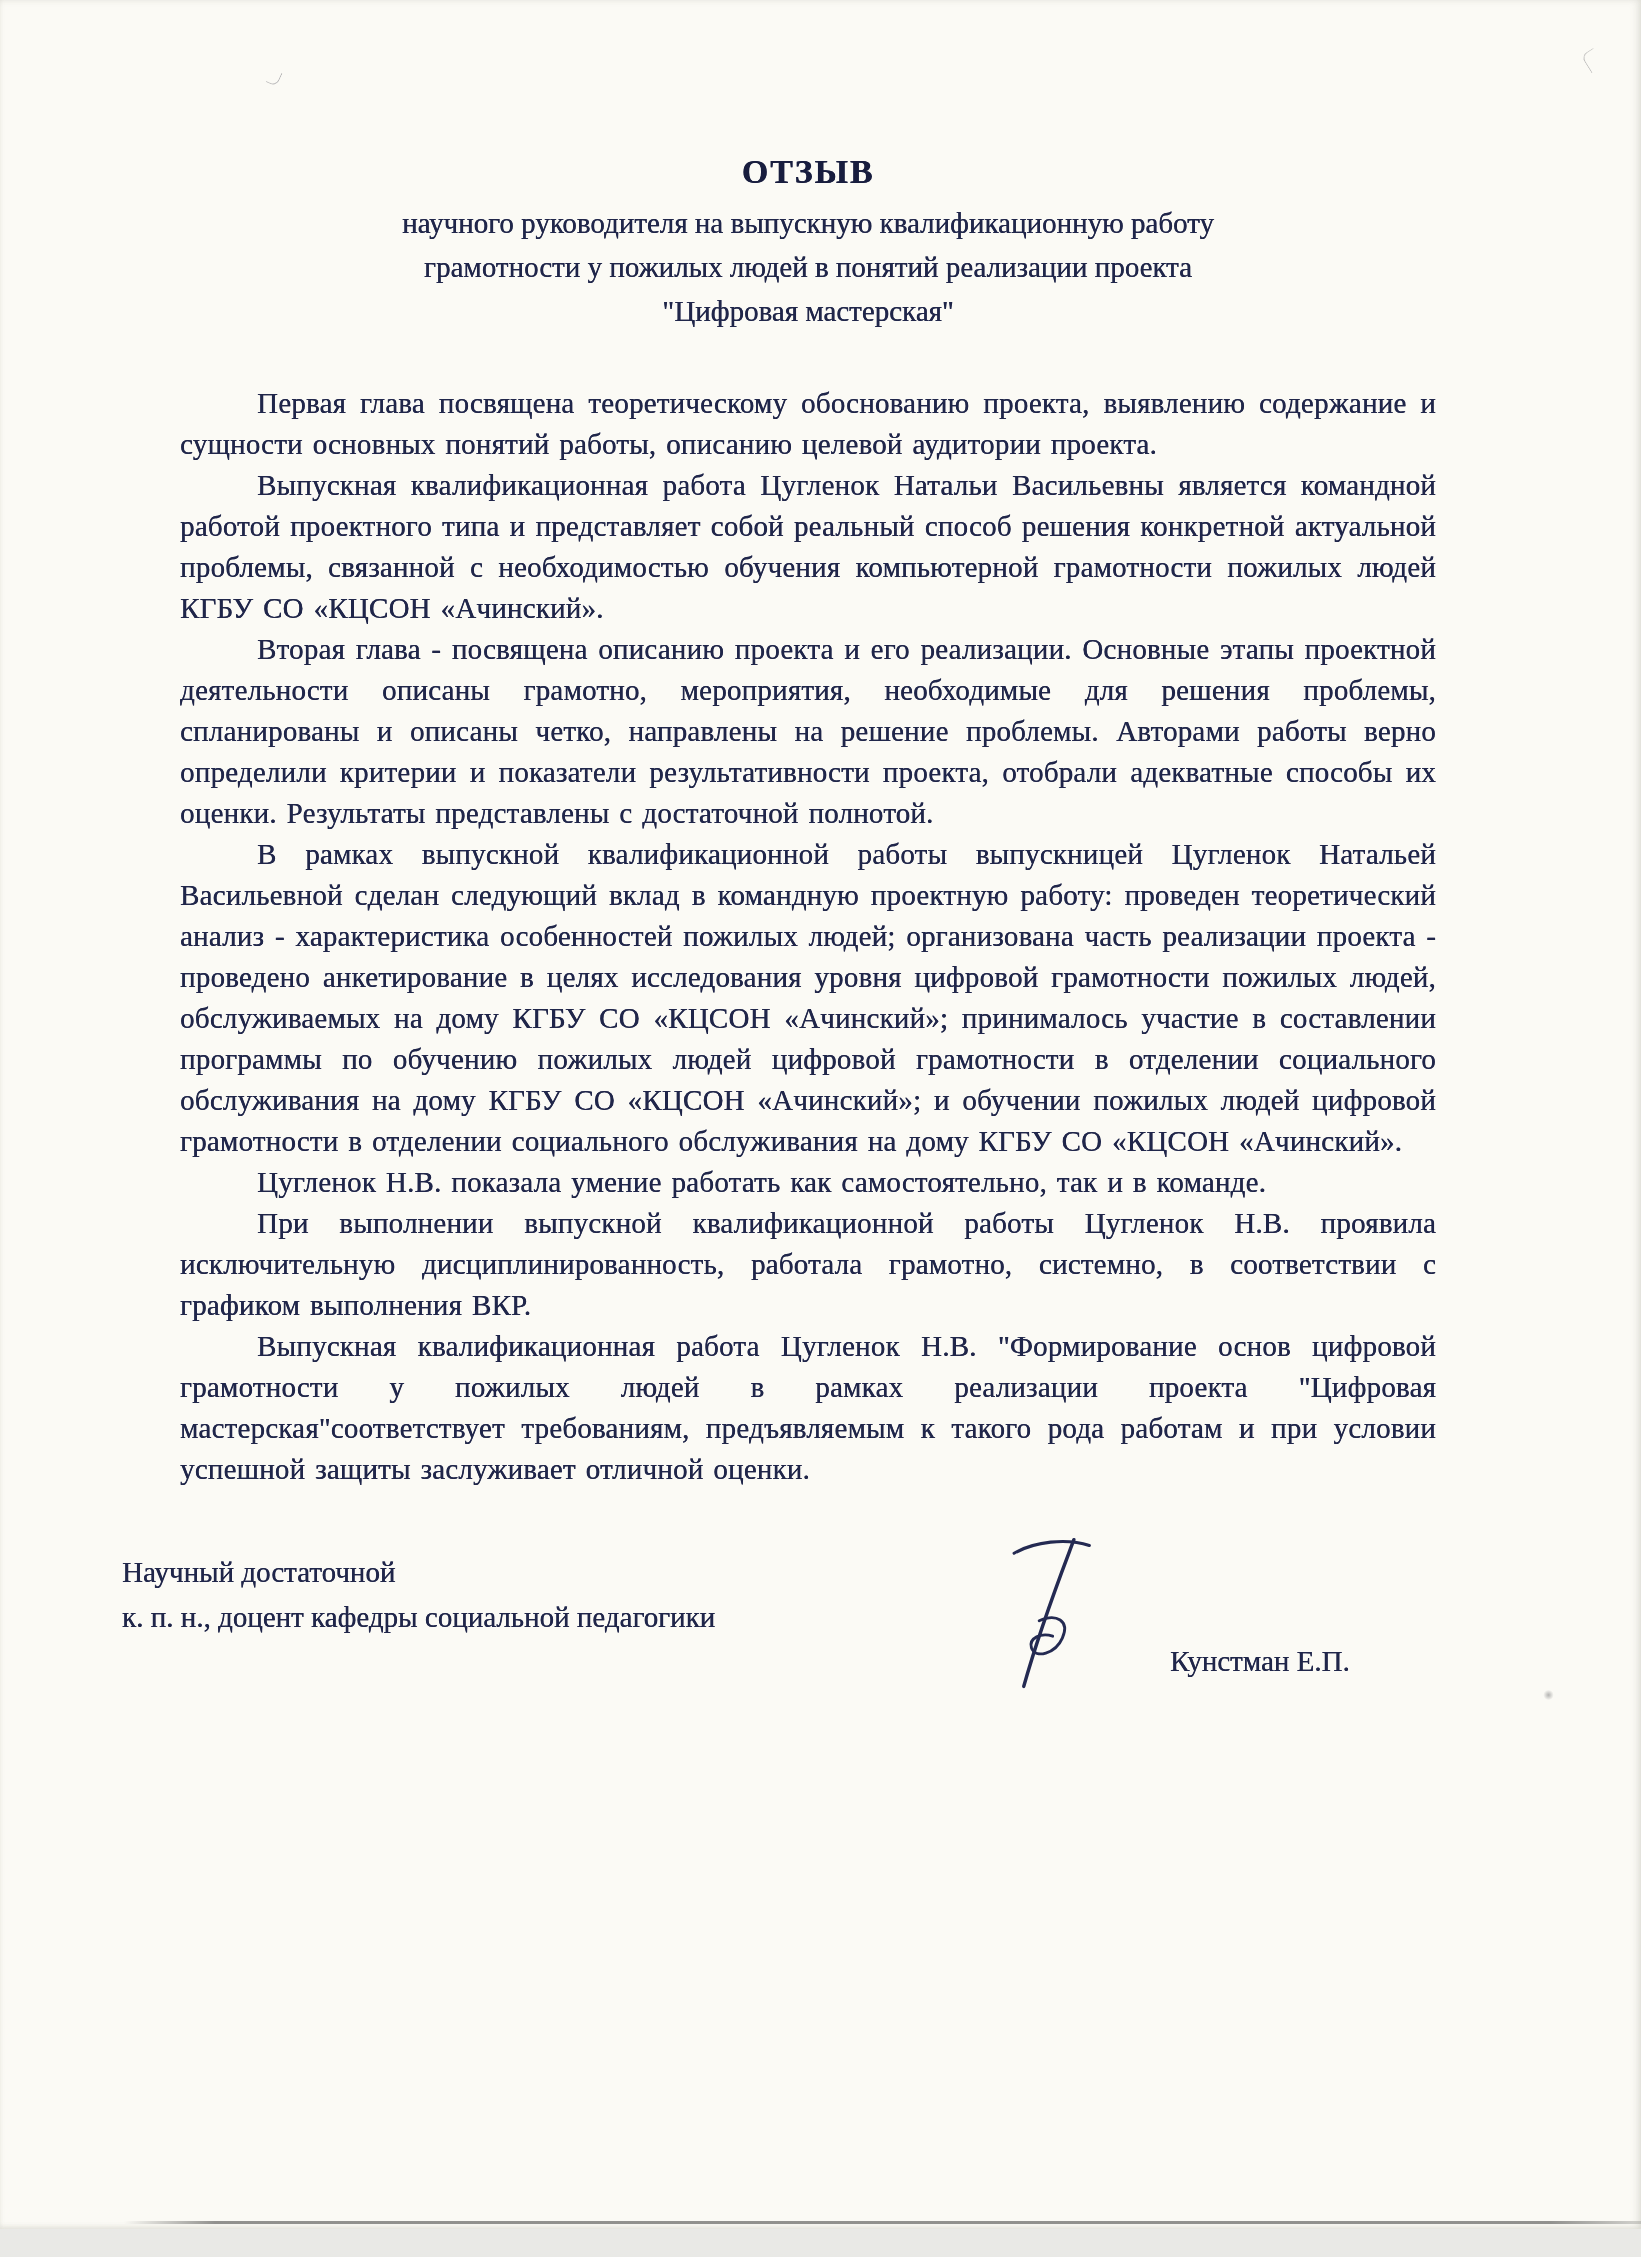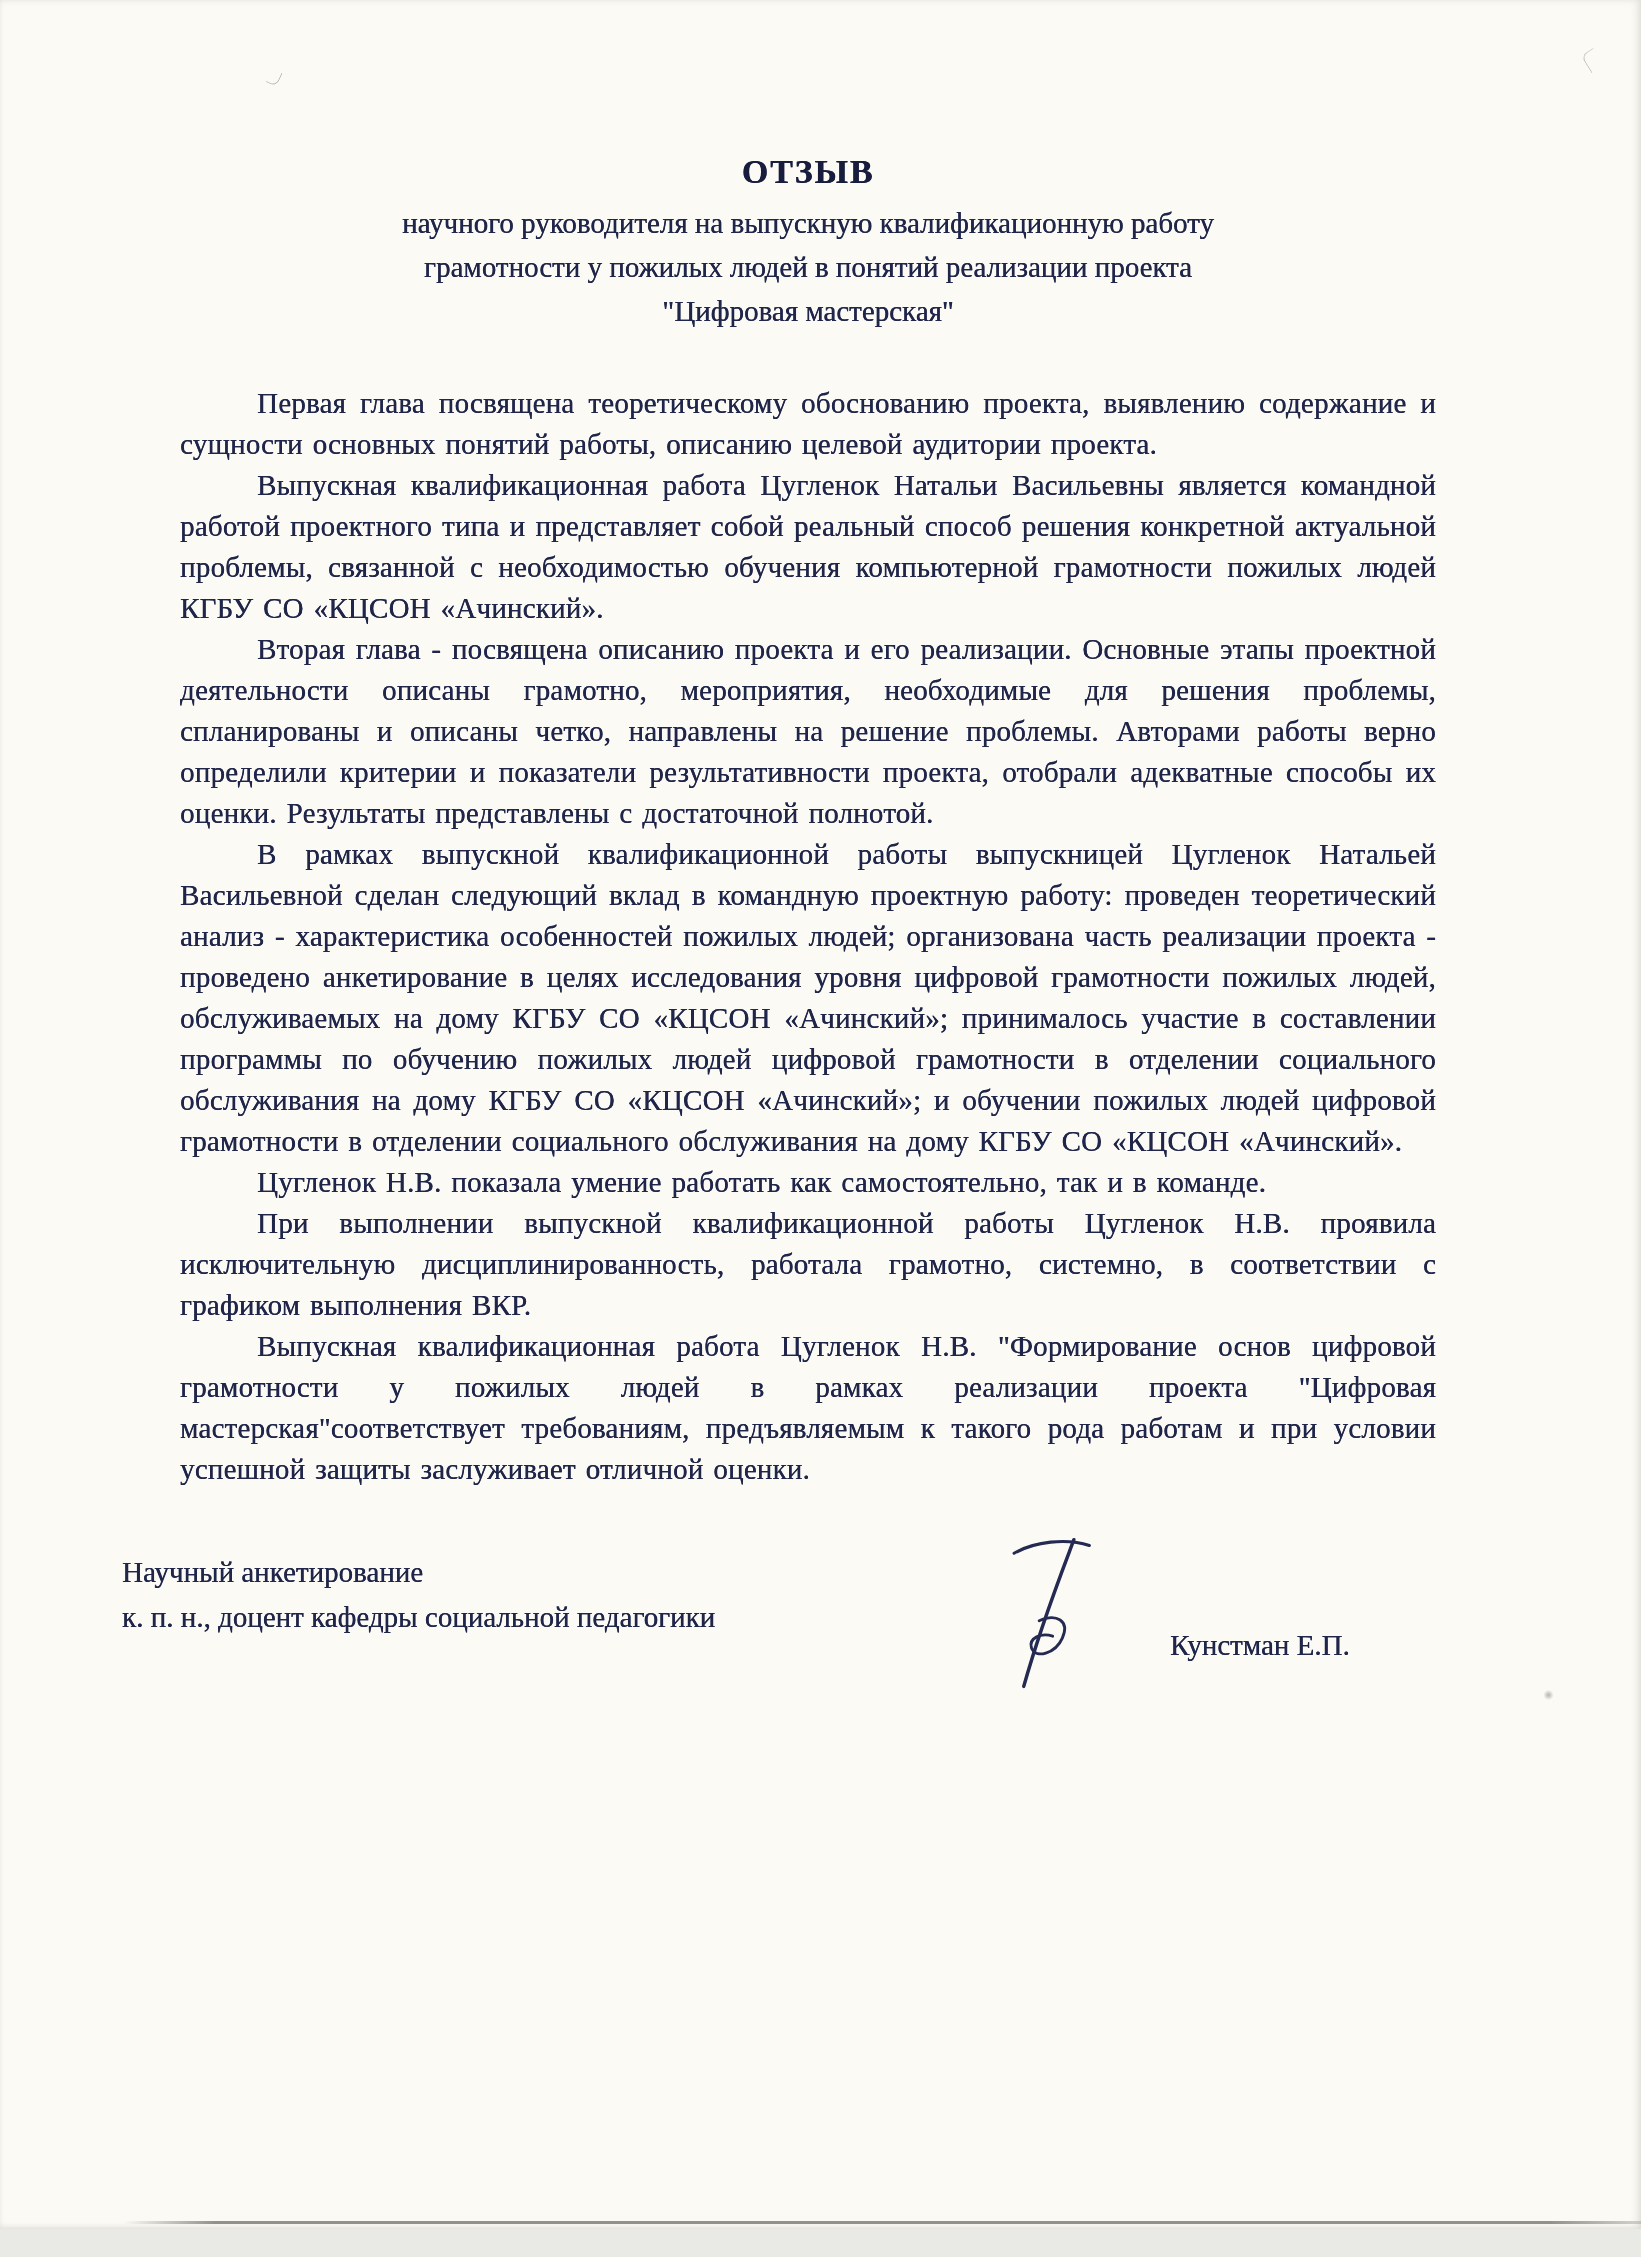--- a/index.html
+++ b/index.html
@@ -64,21 +64,21 @@
     position: absolute;
     left: 801px;
     top: -17.4px;
     width: 126px;
     height: 164px;
   }
   .sig-mark svg { width: 100%; height: 100%; }
   .sig-name {
     position: absolute;
     left: 990px;
-    top: 79px;
+    top: 95px;
     font-size: 29px;
     text-shadow: 0.3px 0 0 currentColor;
     white-space: nowrap;
   }
   
   .artifact { position: absolute; pointer-events: none; }
   .artifact-a { left: 268px; top: 70px; width: 11.6px; height: 15.4px;
     border-right: 1.9px solid rgba(90,90,100,0.45); border-bottom: 1.9px solid rgba(90,90,100,0.35);
     transform: rotate(24deg); border-radius: 0 0 7.7px 0; }
   .artifact-b { left: 1585px; top: 50px; width: 15.4px; height: 21px;
@@ -110,21 +110,21 @@
       <p>Выпускная квалификационная работа Цугленок Натальи Васильевны является командной работой проектного типа и представляет собой реальный способ решения конкретной актуальной проблемы, связанной с необходимостью обучения компьютерной грамотности пожилых людей  КГБУ СО «КЦСОН «Ачинский».</p>
       <p>Вторая глава - посвящена описанию проекта и его реализации. Основные этапы проектной деятельности описаны грамотно, мероприятия, необходимые для решения проблемы, спланированы и описаны четко, направлены на решение проблемы.  Авторами  работы  верно  определили  критерии  и  показатели результативности проекта, отобрали адекватные способы их оценки. Результаты представлены с достаточной полнотой.</p>
       <p>В рамках выпускной квалификационной работы    выпускницей Цугленок Натальей Васильевной сделан следующий вклад в командную проектную работу: проведен теоретический анализ - характеристика особенностей пожилых людей; организована часть реализации проекта - проведено анкетирование в целях исследования уровня цифровой грамотности пожилых людей, обслуживаемых на дому КГБУ СО «КЦСОН «Ачинский»; принималось участие в составлении программы по обучению пожилых людей цифровой грамотности в отделении социального обслуживания на дому КГБУ СО «КЦСОН «Ачинский»; и обучении пожилых людей цифровой грамотности в отделении социального обслуживания на дому КГБУ СО «КЦСОН «Ачинский».</p>
       <p>Цугленок Н.В. показала умение работать как самостоятельно, так и в команде.</p>
       <p>При выполнении выпускной квалификационной работы Цугленок Н.В. проявила исключительную дисциплинированность, работала грамотно, системно, в соответствии с графиком выполнения ВКР.</p>
       <p>Выпускная квалификационная работа Цугленок Н.В. "Формирование основ цифровой грамотности у пожилых людей в рамках реализации проекта "Цифровая мастерская"соответствует требованиям, предъявляемым к такого рода работам и при условии успешной защиты заслуживает отличной оценки.</p>
     </div>
 
     <div class="signature-area">
       <div class="sig-left">
-        <div>Научный анкетирование</div>
+        <div>Научный достаточной</div>
         <div>к. п. н., доцент кафедры социальной педагогики</div>
       </div>
 
       <div class="sig-mark">
         <svg viewBox="0 0 130 170" fill="none" xmlns="http://www.w3.org/2000/svg">
           <path d="M34 22 C55 10, 88 6, 112 14" stroke="#242a52" stroke-width="3.2" stroke-linecap="round" fill="none"></path>
           <path d="M96 8 C84 40, 62 96, 44 160" stroke="#242a52" stroke-width="3.6" stroke-linecap="round" fill="none"></path>
           <path d="M60 92 C78 84, 92 92, 84 110 C77 126, 56 132, 52 120 C49 110, 62 104, 74 108" stroke="#242a52" stroke-width="3" stroke-linecap="round" fill="none"></path>
         </svg>
       </div>

